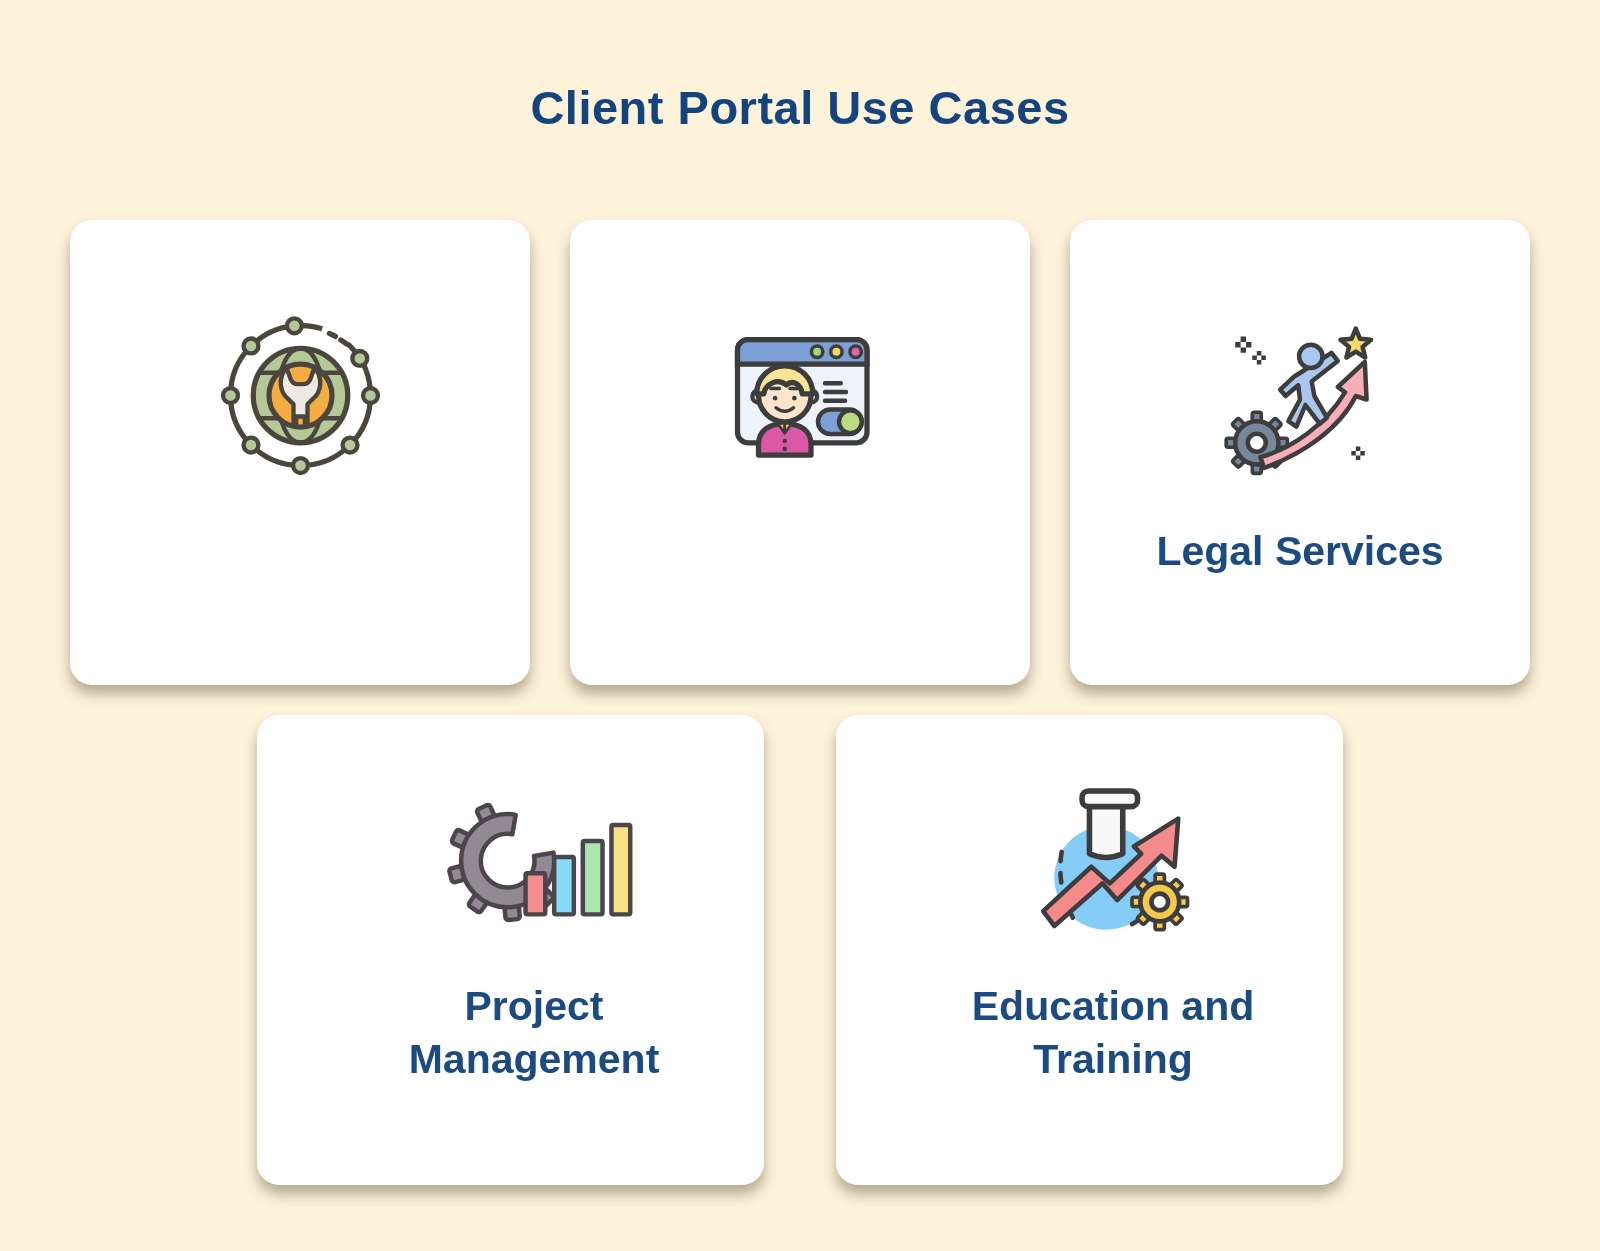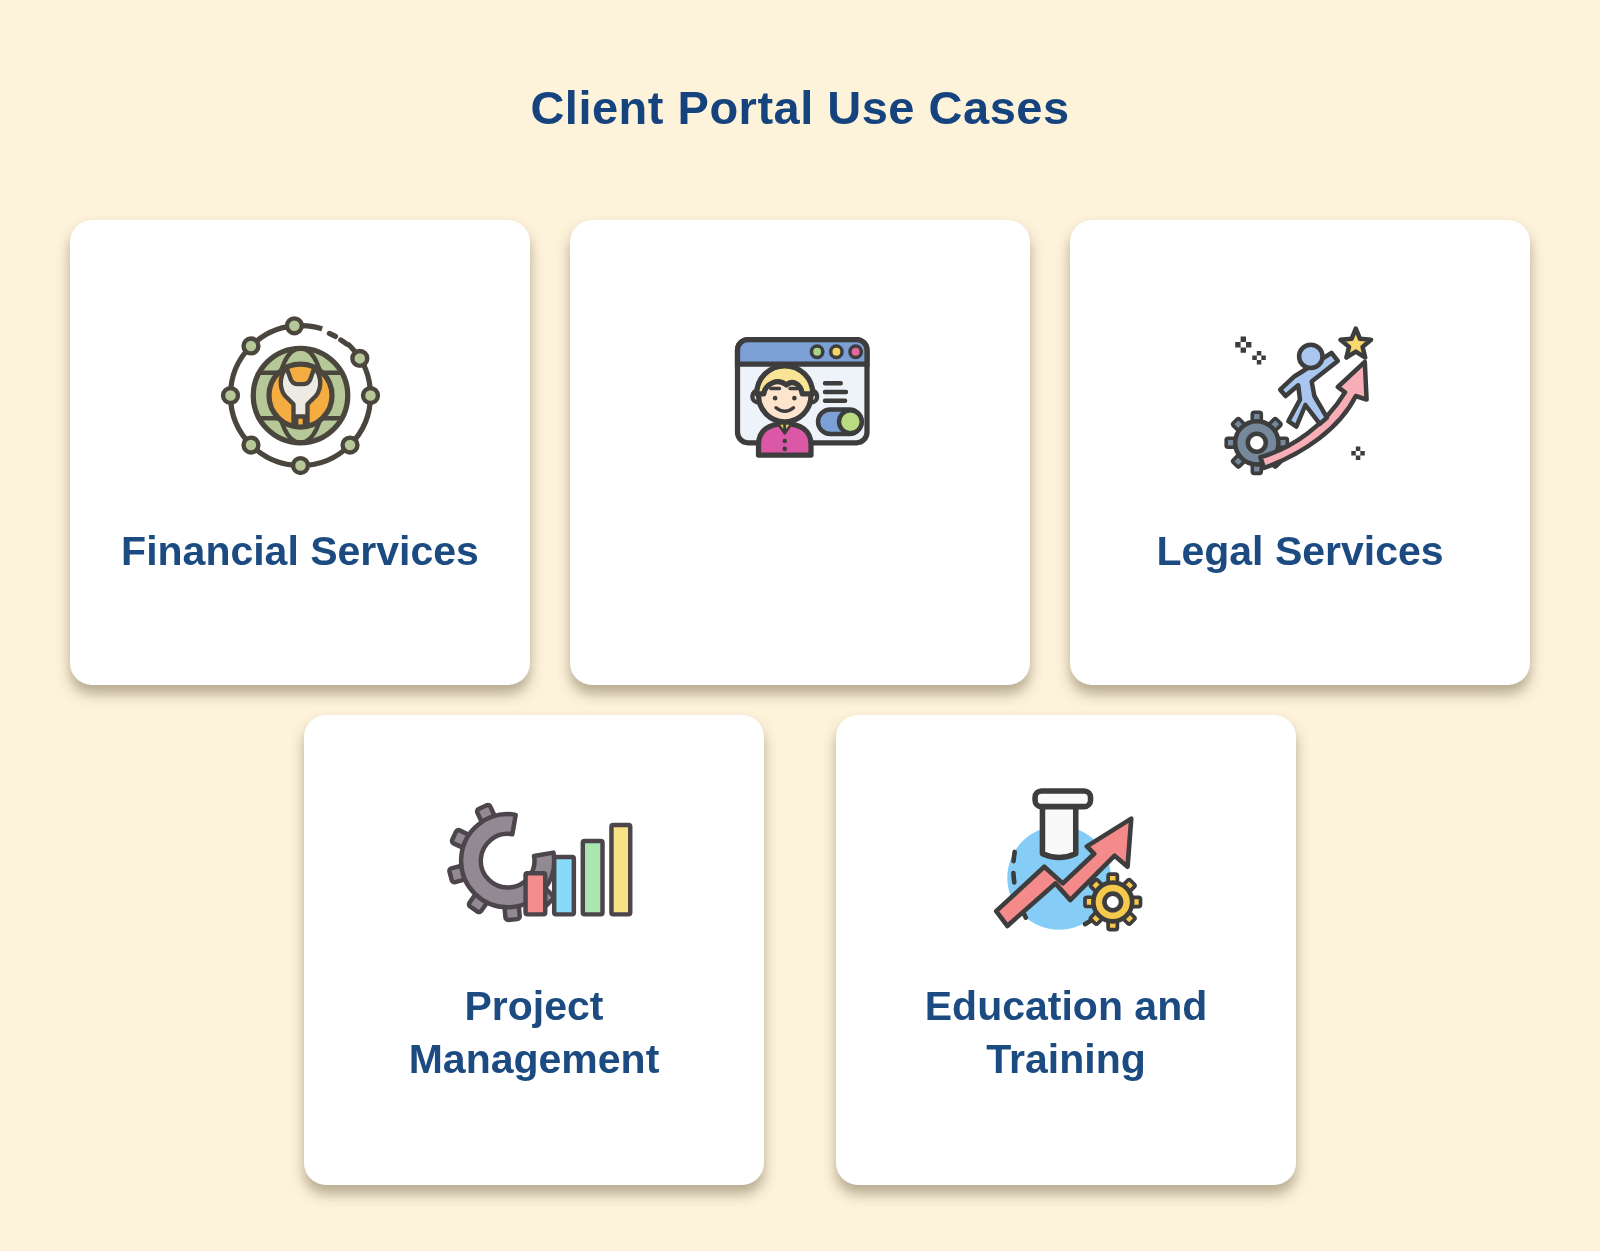--- a/index.html
+++ b/index.html
@@ -28,21 +28,21 @@
   .card {
     width: 460px;
     height: 465px;
     background: #ffffff;
     border-radius: 22px;
     box-shadow: 0 9px 13px rgba(95, 85, 55, 0.45);
     display: flex;
     flex-direction: column;
     align-items: center;
   }
-  .row-bottom .card { height: 470px; }
+  .row-bottom .card { height: 470px; padding-left: 47px; }
   .icon-wrap {
     margin-top: 88px;
     height: 175px;
     display: flex;
     align-items: center;
     justify-content: center;
   }
   .row-bottom .icon-wrap { margin-top: 50px; height: 185px; }
   .card-label {
     margin-top: 42px;
@@ -81,21 +81,20 @@
             <circle cx="43.4" cy="43.4" r="8.5"></circle>
             <circle cx="20" cy="100" r="8.5"></circle>
             <circle cx="43.4" cy="156.6" r="8.5"></circle>
             <circle cx="100" cy="180" r="8.5"></circle>
             <circle cx="156.6" cy="156.6" r="8.5"></circle>
             <circle cx="180" cy="100" r="8.5"></circle>
             <circle cx="167.8" cy="57.6" r="8.5"></circle>
           </g>
         </svg>
       </div>
-      <div class="card-label">Financial Services</div>
     </div>
 
     <div class="card">
       <div class="icon-wrap">
         <svg width="175" height="175" viewBox="0 0 200 200" aria-hidden="true">
           <rect x="28" y="36" width="148" height="118" rx="12" fill="#eef2f9" stroke="#3d3d3d" stroke-width="6"></rect>
           <path d="M28 64 L28 48 A12 12 0 0 1 40 36 L164 36 A12 12 0 0 1 176 48 L176 64 Z" fill="#7c9fd6" stroke="#3d3d3d" stroke-width="6"></path>
           <circle cx="119" cy="50" r="6.5" fill="#a8d489" stroke="#3d3d3d" stroke-width="4"></circle>
           <circle cx="141" cy="50" r="6.5" fill="#f6d465" stroke="#3d3d3d" stroke-width="4"></circle>
           <circle cx="163" cy="50" r="6.5" fill="#e2699f" stroke="#3d3d3d" stroke-width="4"></circle>

